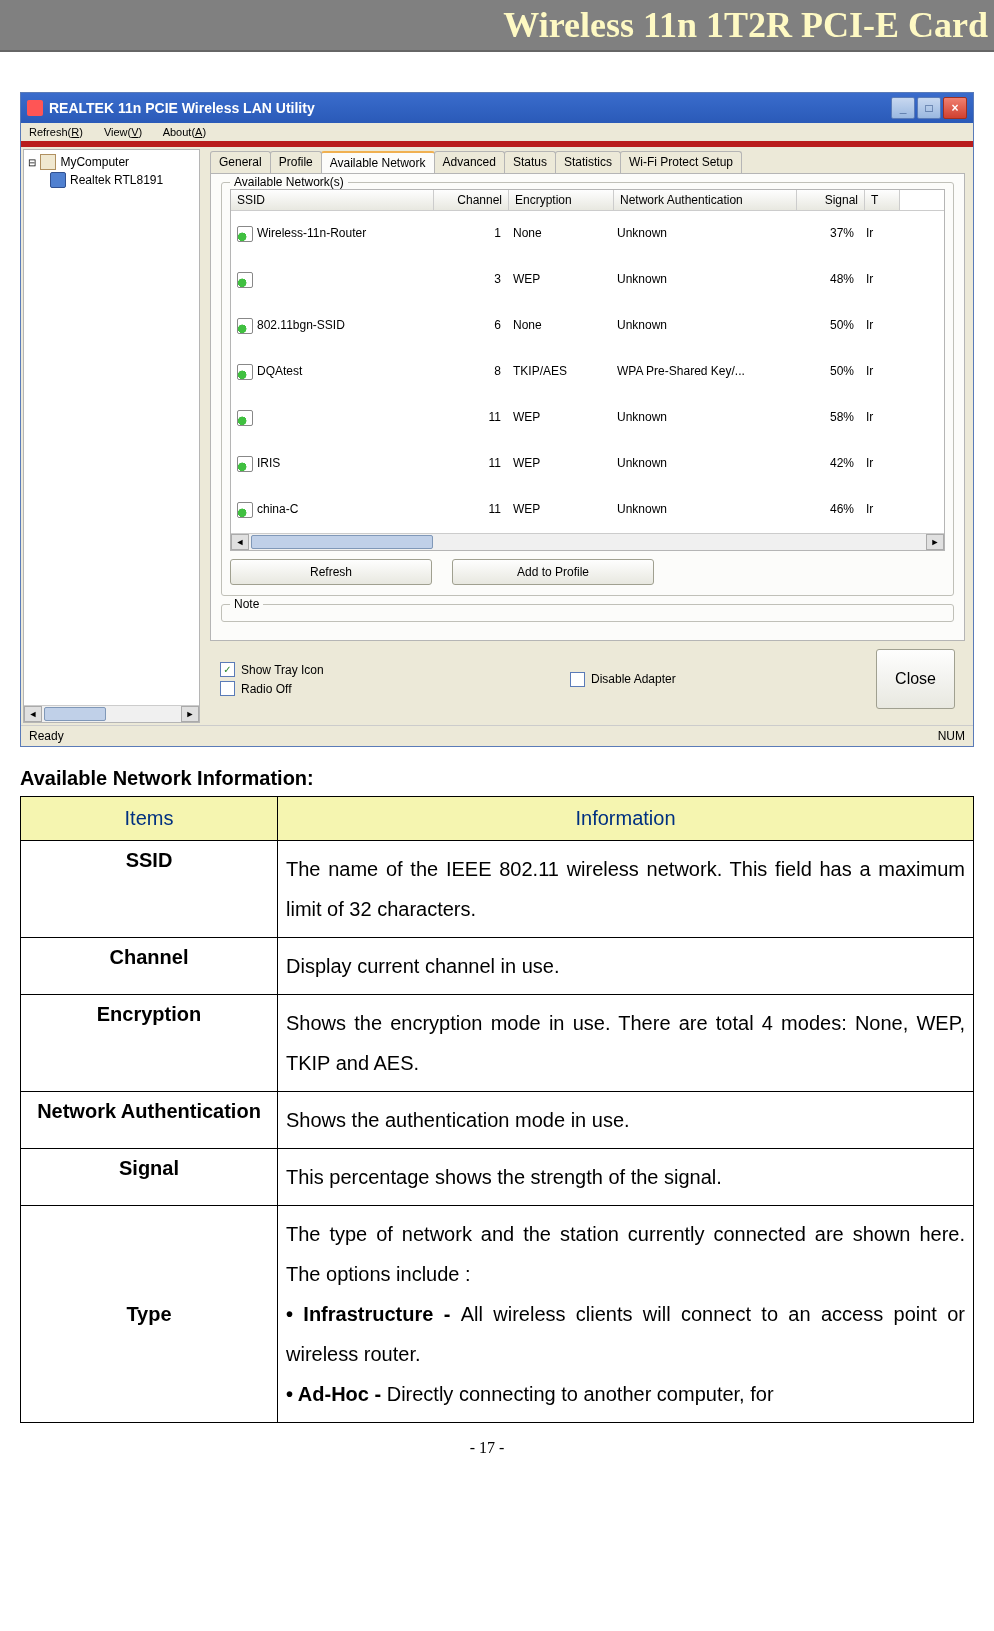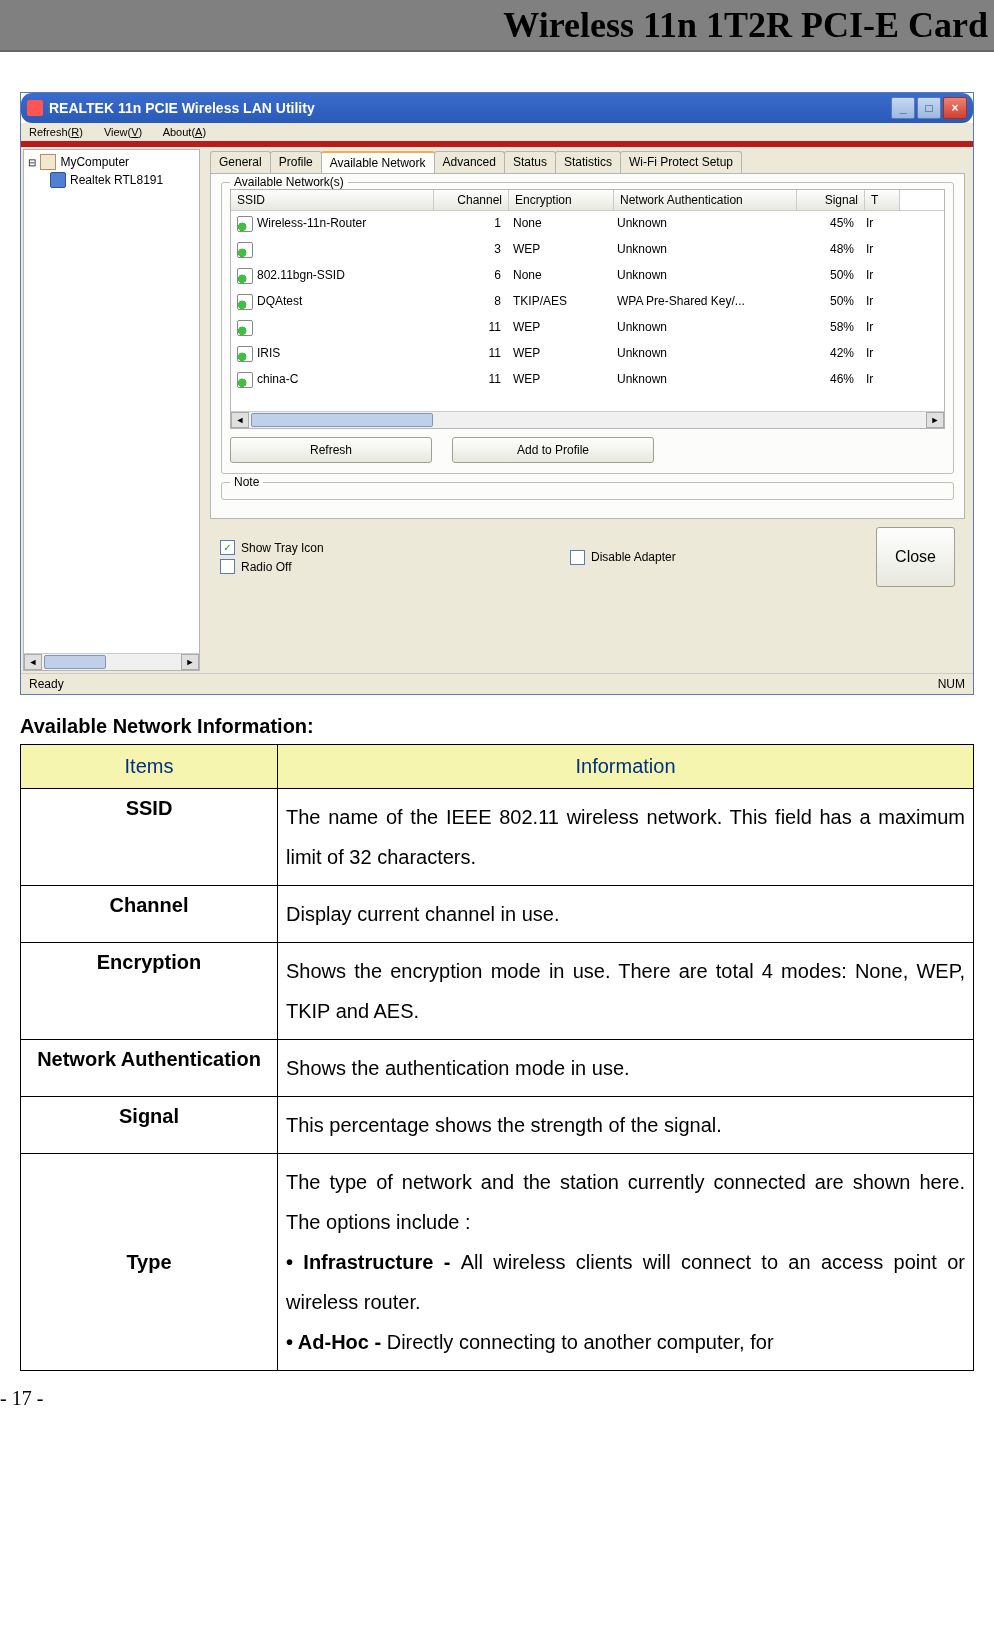--- a/index.html
+++ b/index.html
@@ -3,21 +3,21 @@
 <meta charset="utf-8">
 <style>
   body {
     margin: 0;
     font-family: Arial, sans-serif;
     background: white;
     width: 994px;
   }
   .page-header {
     background: #808080;
-    color: #000000;
+    color: #fef9c3;
     font-family: "Times New Roman", serif;
     font-size: 36px;
     font-weight: bold;
     text-align: right;
     padding: 4px 6px;
     border-bottom: 2px solid #666;
   }
   .content {
     padding: 20px 20px 10px 20px;
   }
@@ -28,21 +28,20 @@
   }
   .titlebar {
     background: linear-gradient(to bottom, #3a6ccc, #2a5ab8);
     color: white;
     font-weight: bold;
     font-size: 14px;
     padding: 4px 6px;
     display: flex;
     align-items: center;
     justify-content: space-between;
-    border-radius: 11px;
   }
   .titlebar-left { display:flex; align-items:center; gap:6px;}
   .titlebar-icon { width:16px; height:16px; background:#f55; border-radius:2px;}
   .win-buttons { display:flex; gap:2px;}
   .win-btn { width:22px; height:20px; display:flex; align-items:center; justify-content:center; font-size:12px; font-weight:bold;}
   .win-min,.win-max { background: linear-gradient(to bottom,#c8d8f0,#9ab8e0); color:#2a4a80; border:1px solid #5a7bb8; border-radius:2px;}
   .win-close { background: linear-gradient(to bottom,#f08070,#d04030); color:white; border:1px solid #a03020; border-radius:2px;}
   .menubar {
     background: #ece9d8;
     padding: 3px 8px;
@@ -113,21 +112,21 @@
     display:flex;
     font-size:12px;
     border-bottom:1px solid #ccc;
   }
   .net-header > div {
     background:linear-gradient(to bottom,#fefefe,#e8e8e0);
     border-right:1px solid #ccc;
     padding:3px 6px;
   }
   .net-body { min-height:200px; overflow:hidden;}
-  .net-row { display:flex; font-size:12px; padding:4px 0;}
+  .net-row { display:flex; font-size:12px; padding:14px 0;}
   .net-row > div { padding:1px 6px; white-space:nowrap; overflow:hidden;}
   .net-icon { width:14px; height:14px; display:inline-block; vertical-align:middle; margin-right:4px;}
   .net-icon.sig { background:radial-gradient(circle at 30% 70%, #40c040 30%, transparent 32%); border:1px solid #888; border-radius:2px;}
   .col-ssid { width:190px;}
   .col-ch { width:62px; text-align:right;}
   .col-enc { width:92px;}
   .col-auth { width:170px;}
   .col-sig { width:55px; text-align:right;}
   .col-type { width:22px;}
   .net-scroll-h {
@@ -195,23 +194,23 @@
     font-family: Arial,sans-serif;
     font-weight:bold;
     text-align:center;
   }
   table.info td.desc {
     font-family: Arial,sans-serif;
     text-align:justify;
     line-height:2.0;
   }
   .footer {
-    text-align:left;
+    text-align:center;
     font-family:"Times New Roman", serif;
-    font-size:20px;
+    font-size:16px;
     padding:6px 20px 10px 0;
   }
   u.menu-u { text-decoration:underline;}
 </style>
 </head>
 <body>
 
 <div class="page-header">Wireless 11n 1T2R PCI-E Card</div>
 
 <div class="content">
@@ -273,21 +272,21 @@
                 <div class="col-auth">Network Authentication</div>
                 <div class="col-sig">Signal</div>
                 <div class="col-type">T</div>
               </div>
               <div class="net-body" id="net-body">
                   <div class="net-row">
                     <div class="col-ssid"><span class="net-icon sig"></span>Wireless-11n-Router</div>
                     <div class="col-ch">1</div>
                     <div class="col-enc">None</div>
                     <div class="col-auth">Unknown</div>
-                    <div class="col-sig">45%</div>
+                    <div class="col-sig">37%</div>
                     <div class="col-type">Ir</div>
                   </div>
                   <div class="net-row">
                     <div class="col-ssid"><span class="net-icon sig"></span></div>
                     <div class="col-ch">3</div>
                     <div class="col-enc">WEP</div>
                     <div class="col-auth">Unknown</div>
                     <div class="col-sig">48%</div>
                     <div class="col-type">Ir</div>
                   </div>

